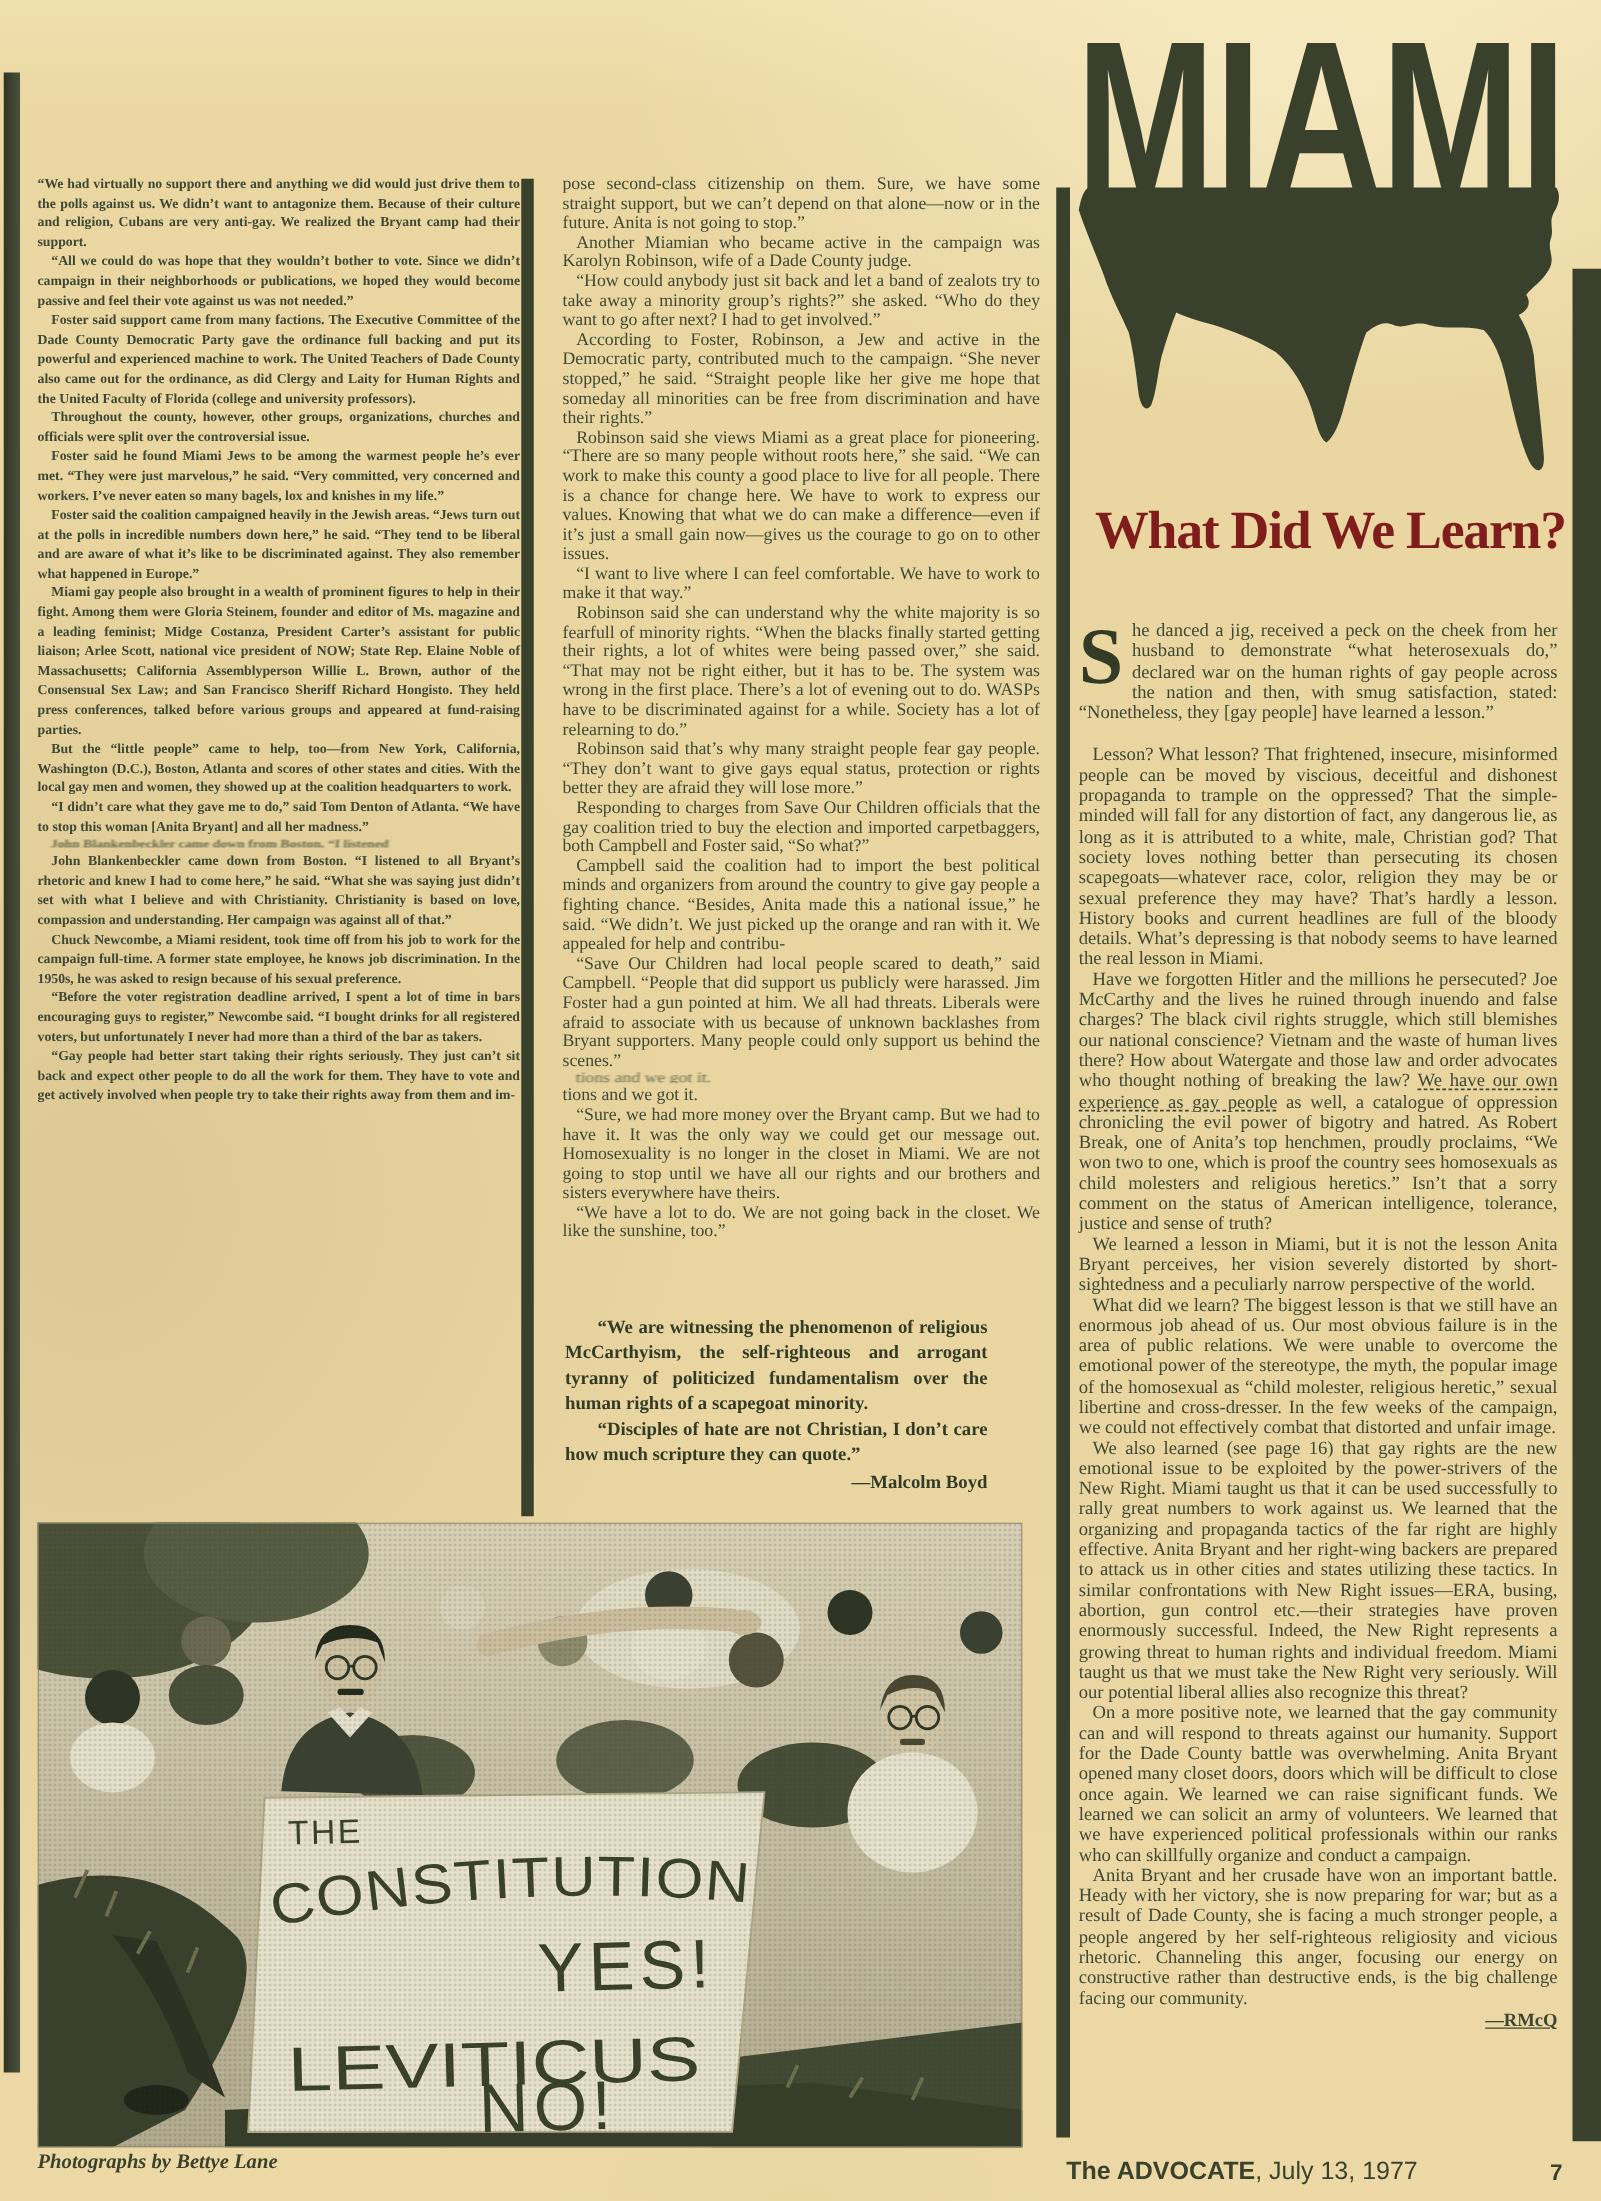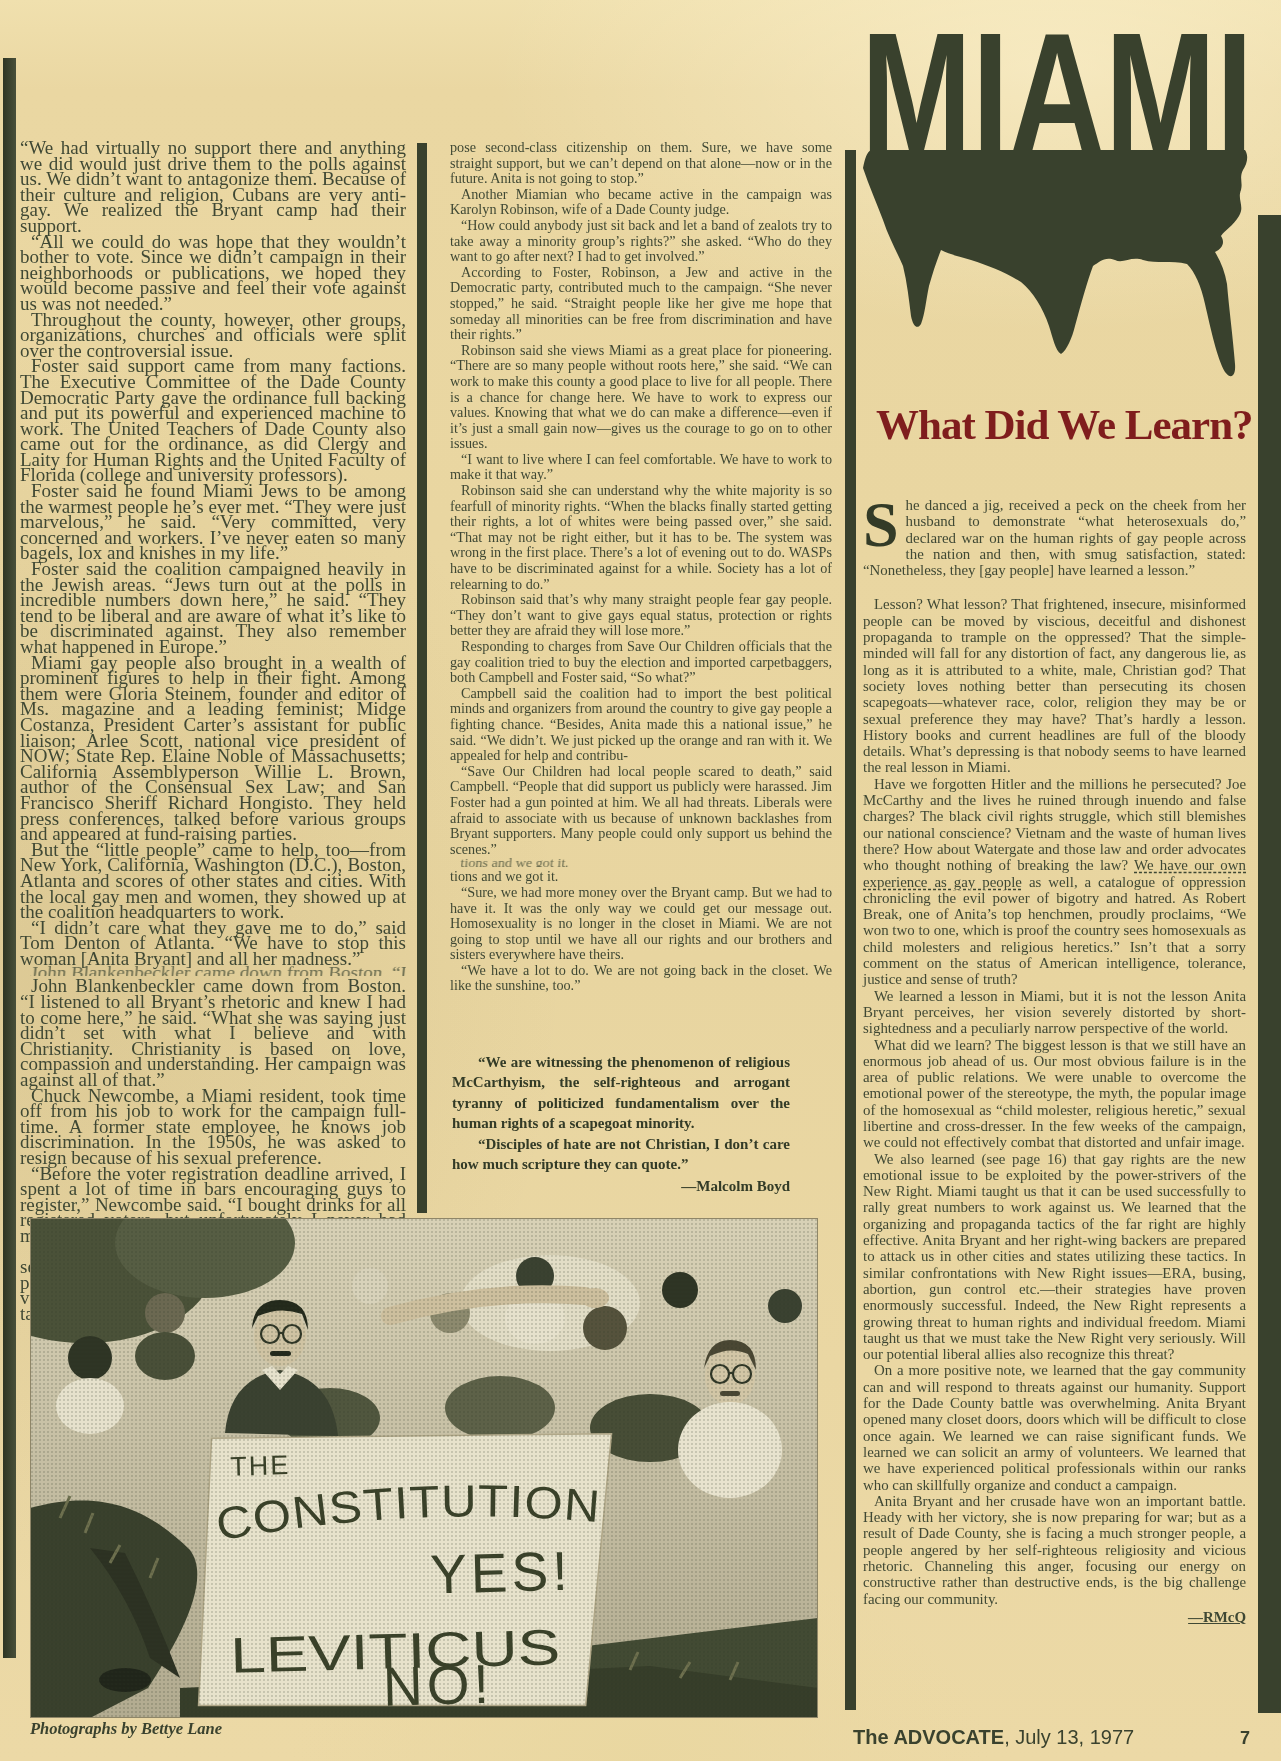--- a/index.html
+++ b/index.html
@@ -13,21 +13,21 @@
       linear-gradient(180deg,#f0e0ae 0,#ead7a2 90px,#e8d5a0 55%,#ecd9a6 100%);
     font-family:"Liberation Serif", serif;
     color:#3f4834;
   }
   .bar{position:absolute;background:#39412d;}
   #left-edge-strip{left:3px;top:58px;width:13px;height:1600px;background:linear-gradient(90deg,#2e3523,#49503a);}
   #rule-1{left:417px;top:143px;width:10px;height:1070px;}
   #rule-2{left:845px;top:150px;width:11px;height:1560px;}
   #right-bar{left:1258px;top:215px;width:23px;height:1498px;}
   .col{position:absolute;text-align:justify;}
-  #col1{left:20px;top:140px;width:386px;font-size:19px;line-height:15.6px;}
+  #col1{left:30px;top:140px;width:386px;font-size:11px;line-height:15.6px;font-weight:bold;}
   #col2{left:450px;top:140px;width:382px;font-size:14.2px;line-height:15.6px;}
   #col3{left:863px;top:497px;width:383px;font-size:14.9px;line-height:16.3px;}
   .col p{margin:0;text-indent:11px;}
   .col p.noindent{text-indent:0;}
   .ghost{
     filter:blur(.7px);opacity:.75;height:12px;overflow:hidden;
     transform:scaleY(.82) skewX(-4deg);transform-origin:left top;
     text-indent:11px;white-space:nowrap;
   }
   #pullquote{
@@ -103,22 +103,22 @@
       C 73,280 72,294 68,304
       C 64,310 60,306 58,296
       C 56,280 54,262 50,246
       C 44,232 36,218 30,200
       C 24,184 16,166 10,148 Z"></path>
   </svg>
 
   <div id="col1" class="col">
     <p class="noindent">“We had virtually no support there and anything we did would just drive them to the polls against us. We didn’t want to antagonize them. Because of their culture and religion, Cubans are very anti-gay. We realized the Bryant camp had their support.</p>
     <p>“All we could do was hope that they wouldn’t bother to vote. Since we didn’t campaign in their neighborhoods or publications, we hoped they would become passive and feel their vote against us was not needed.”</p>
+    <p>Foster said support came from many factions. The Executive Committee of the Dade County Democratic Party gave the ordinance full backing  and put its powerful and experienced machine to work. The United Teachers of Dade County also came out for the ordinance, as did Clergy and Laity for Human Rights and the United Faculty of Florida (college and university professors).</p>
     <p>Throughout the county, however, other groups, organizations, churches and officials were split over the controversial issue.</p>
-    <p>Foster said support came from many factions. The Executive Committee of the Dade County Democratic Party gave the ordinance full backing  and put its powerful and experienced machine to work. The United Teachers of Dade County also came out for the ordinance, as did Clergy and Laity for Human Rights and the United Faculty of Florida (college and university professors).</p>
     <p>Foster said he found Miami Jews to be among the warmest people he’s ever met. “They were just marvelous,” he said. “Very committed, very concerned and workers. I’ve never eaten so many bagels, lox and knishes in my life.”</p>
     <p>Foster said the coalition campaigned heavily in the Jewish areas. “Jews turn out at the polls in incredible numbers down here,” he said. “They tend to be liberal and are aware of what it’s like to be discriminated against. They also remember what happened in Europe.”</p>
     <p>Miami gay people also brought in a wealth of prominent figures to help in their fight. Among them were Gloria Steinem, founder and editor of Ms. magazine and a leading feminist; Midge Costanza, President Carter’s assistant for public liaison; Arlee Scott, national vice president of NOW; State Rep. Elaine Noble of Massachusetts; California Assemblyperson Willie L. Brown, author of the Consensual Sex Law; and San Francisco Sheriff Richard Hongisto. They held press conferences, talked before various groups and appeared at fund-raising parties.</p>
     <p>But the “little people” came to help, too—from New York, California, Washington (D.C.), Boston, Atlanta and scores of other states and cities. With the local gay men and women, they showed up at the coalition headquarters to work.</p>
     <p>“I didn’t care what they gave me to do,” said Tom Denton of Atlanta. “We have to stop this woman [Anita Bryant] and all her madness.”</p>
     <div class="ghost">John Blankenbeckler came down from Boston. “I listened</div>
     <p>John Blankenbeckler came down from Boston. “I listened to all Bryant’s rhetoric and knew I had to come here,” he said. “What she was saying just didn’t set with what I believe and with Christianity. Christianity is based on love, compassion and understanding. Her campaign was against all of that.”</p>
     <p>Chuck Newcombe, a Miami resident, took time off from his job to work for the campaign full-time. A former state employee, he knows job discrimination. In the 1950s, he was asked to resign because of his sexual preference.</p>
     <p>“Before the voter registration deadline arrived, I spent a lot of time in bars encouraging guys to register,” Newcombe said. “I bought drinks for all registered voters, but unfortunately I never had more than a third of the bar as takers.</p>
     <p>“Gay people had better start taking their rights seriously. They just can’t sit back and expect other people to do all the work for them. They have to vote and get actively involved when people try to take their rights away from them and im-</p>

